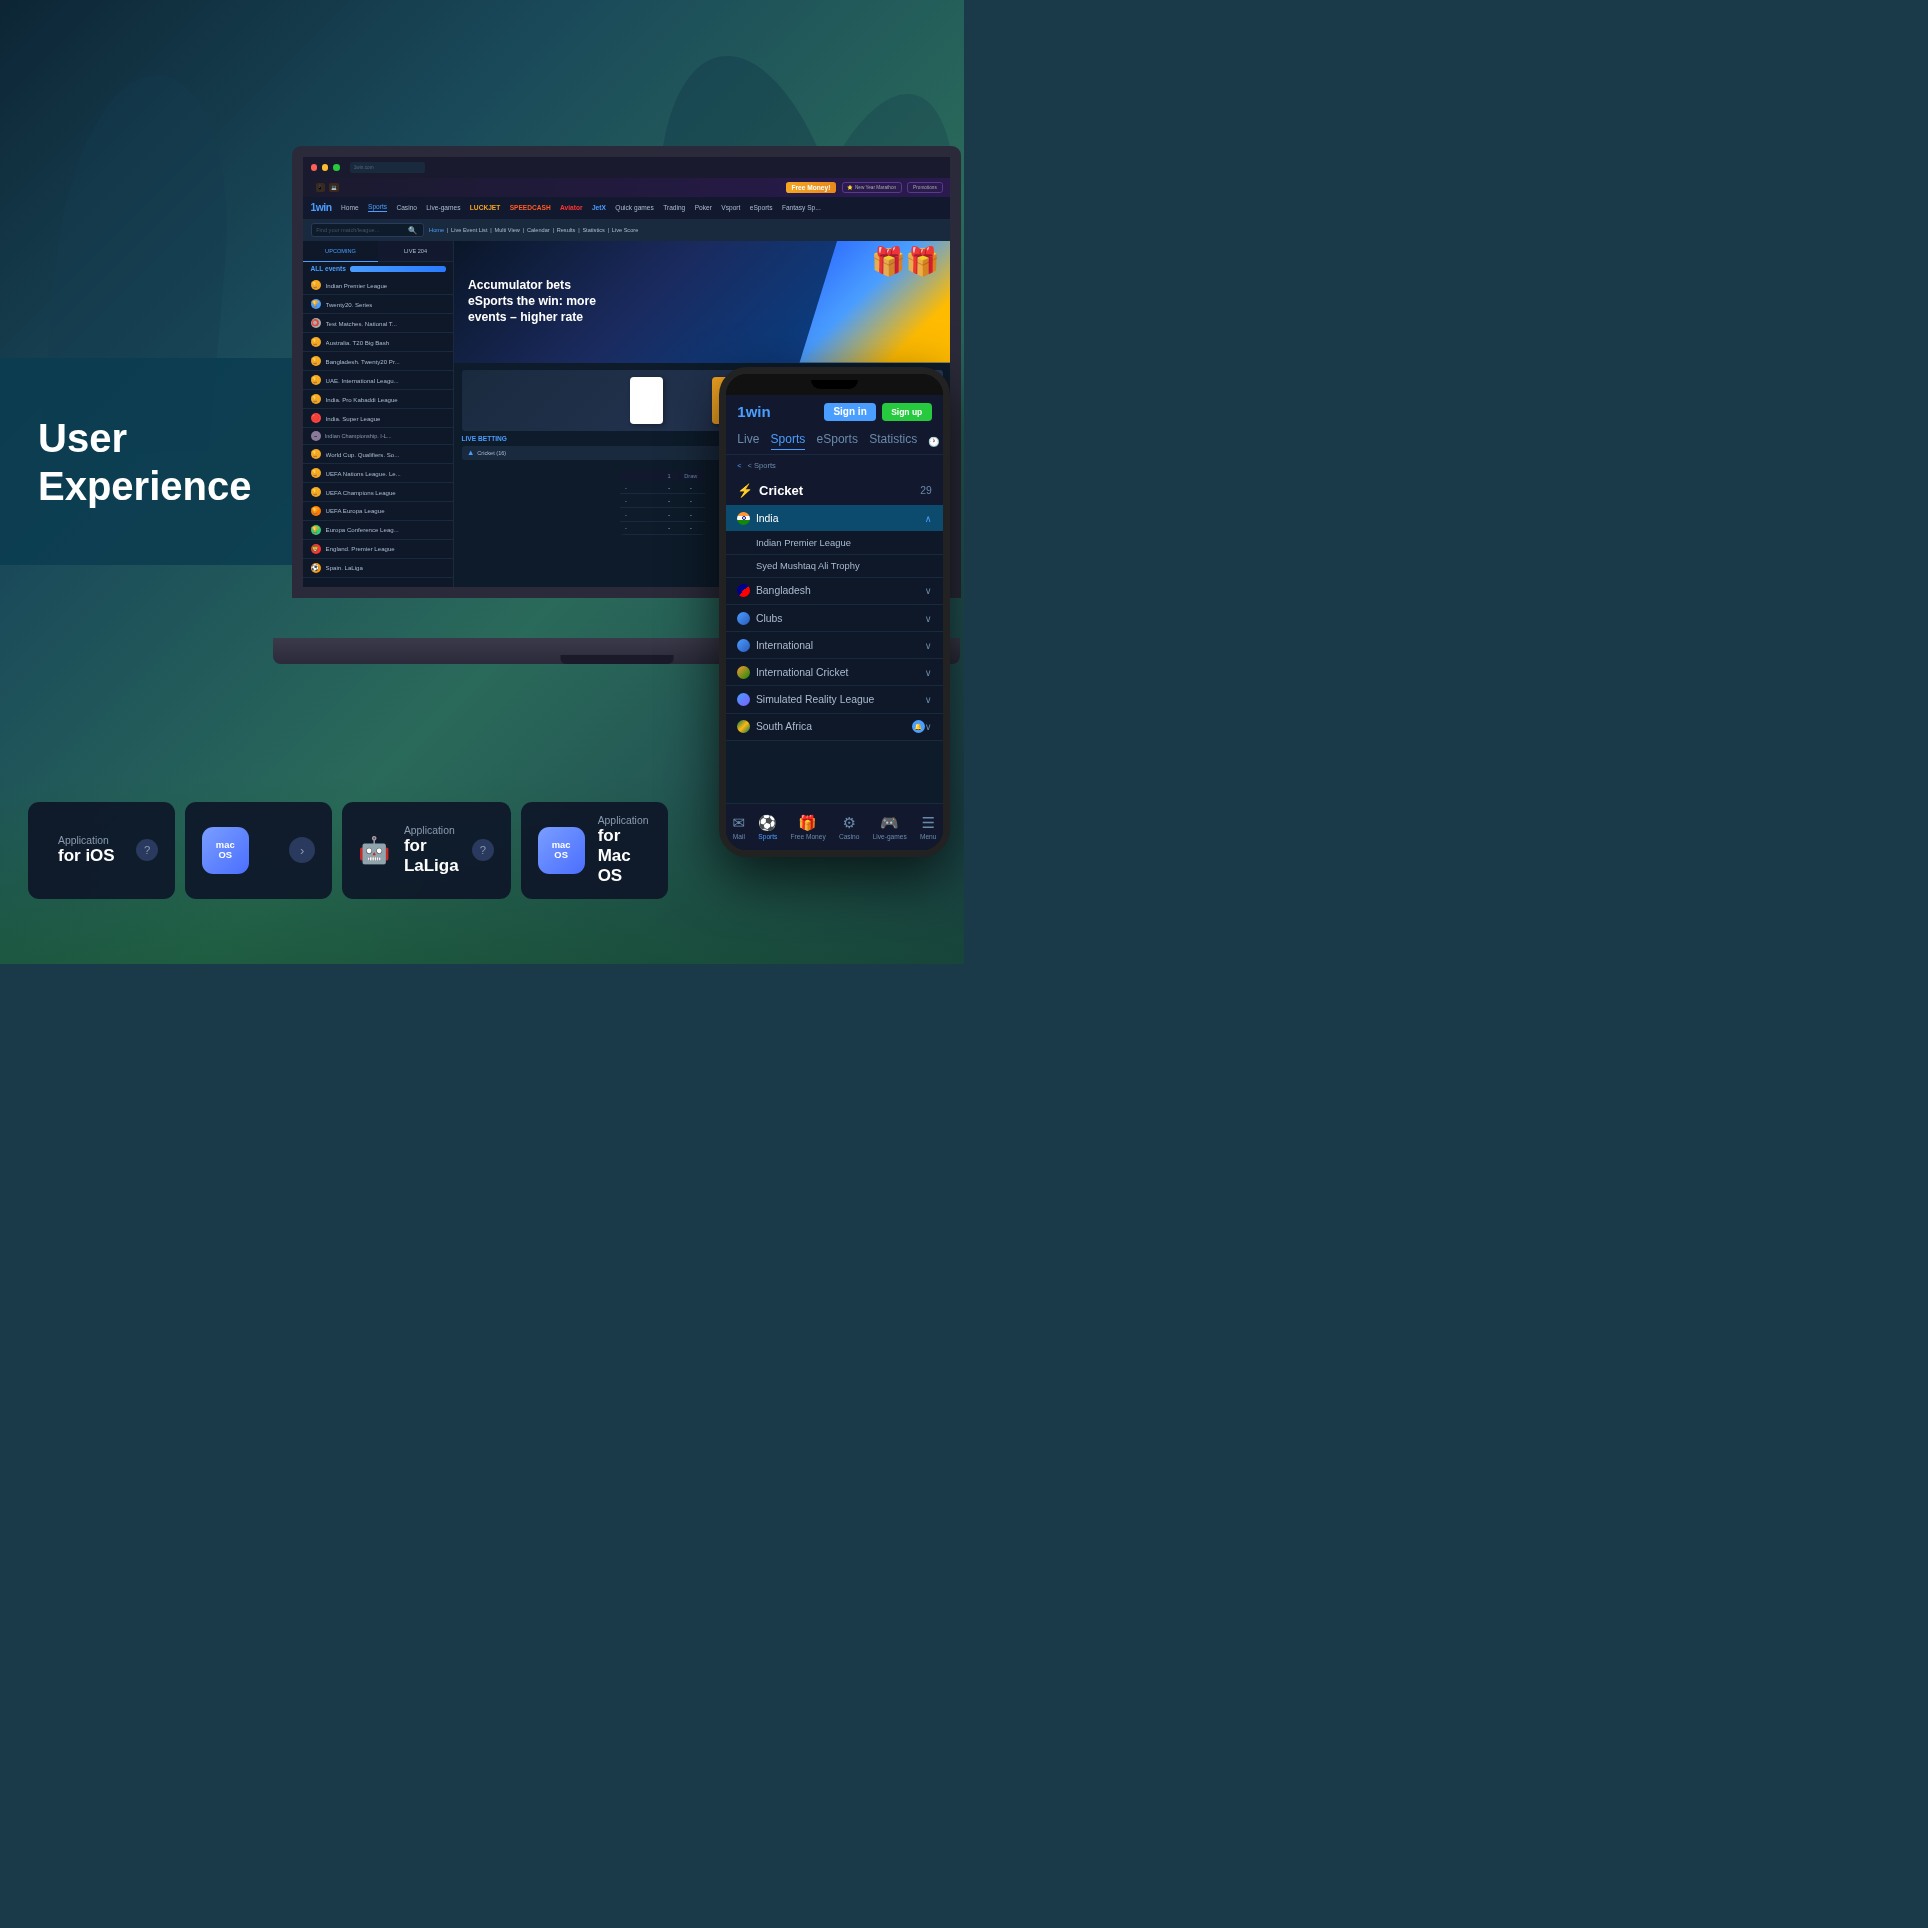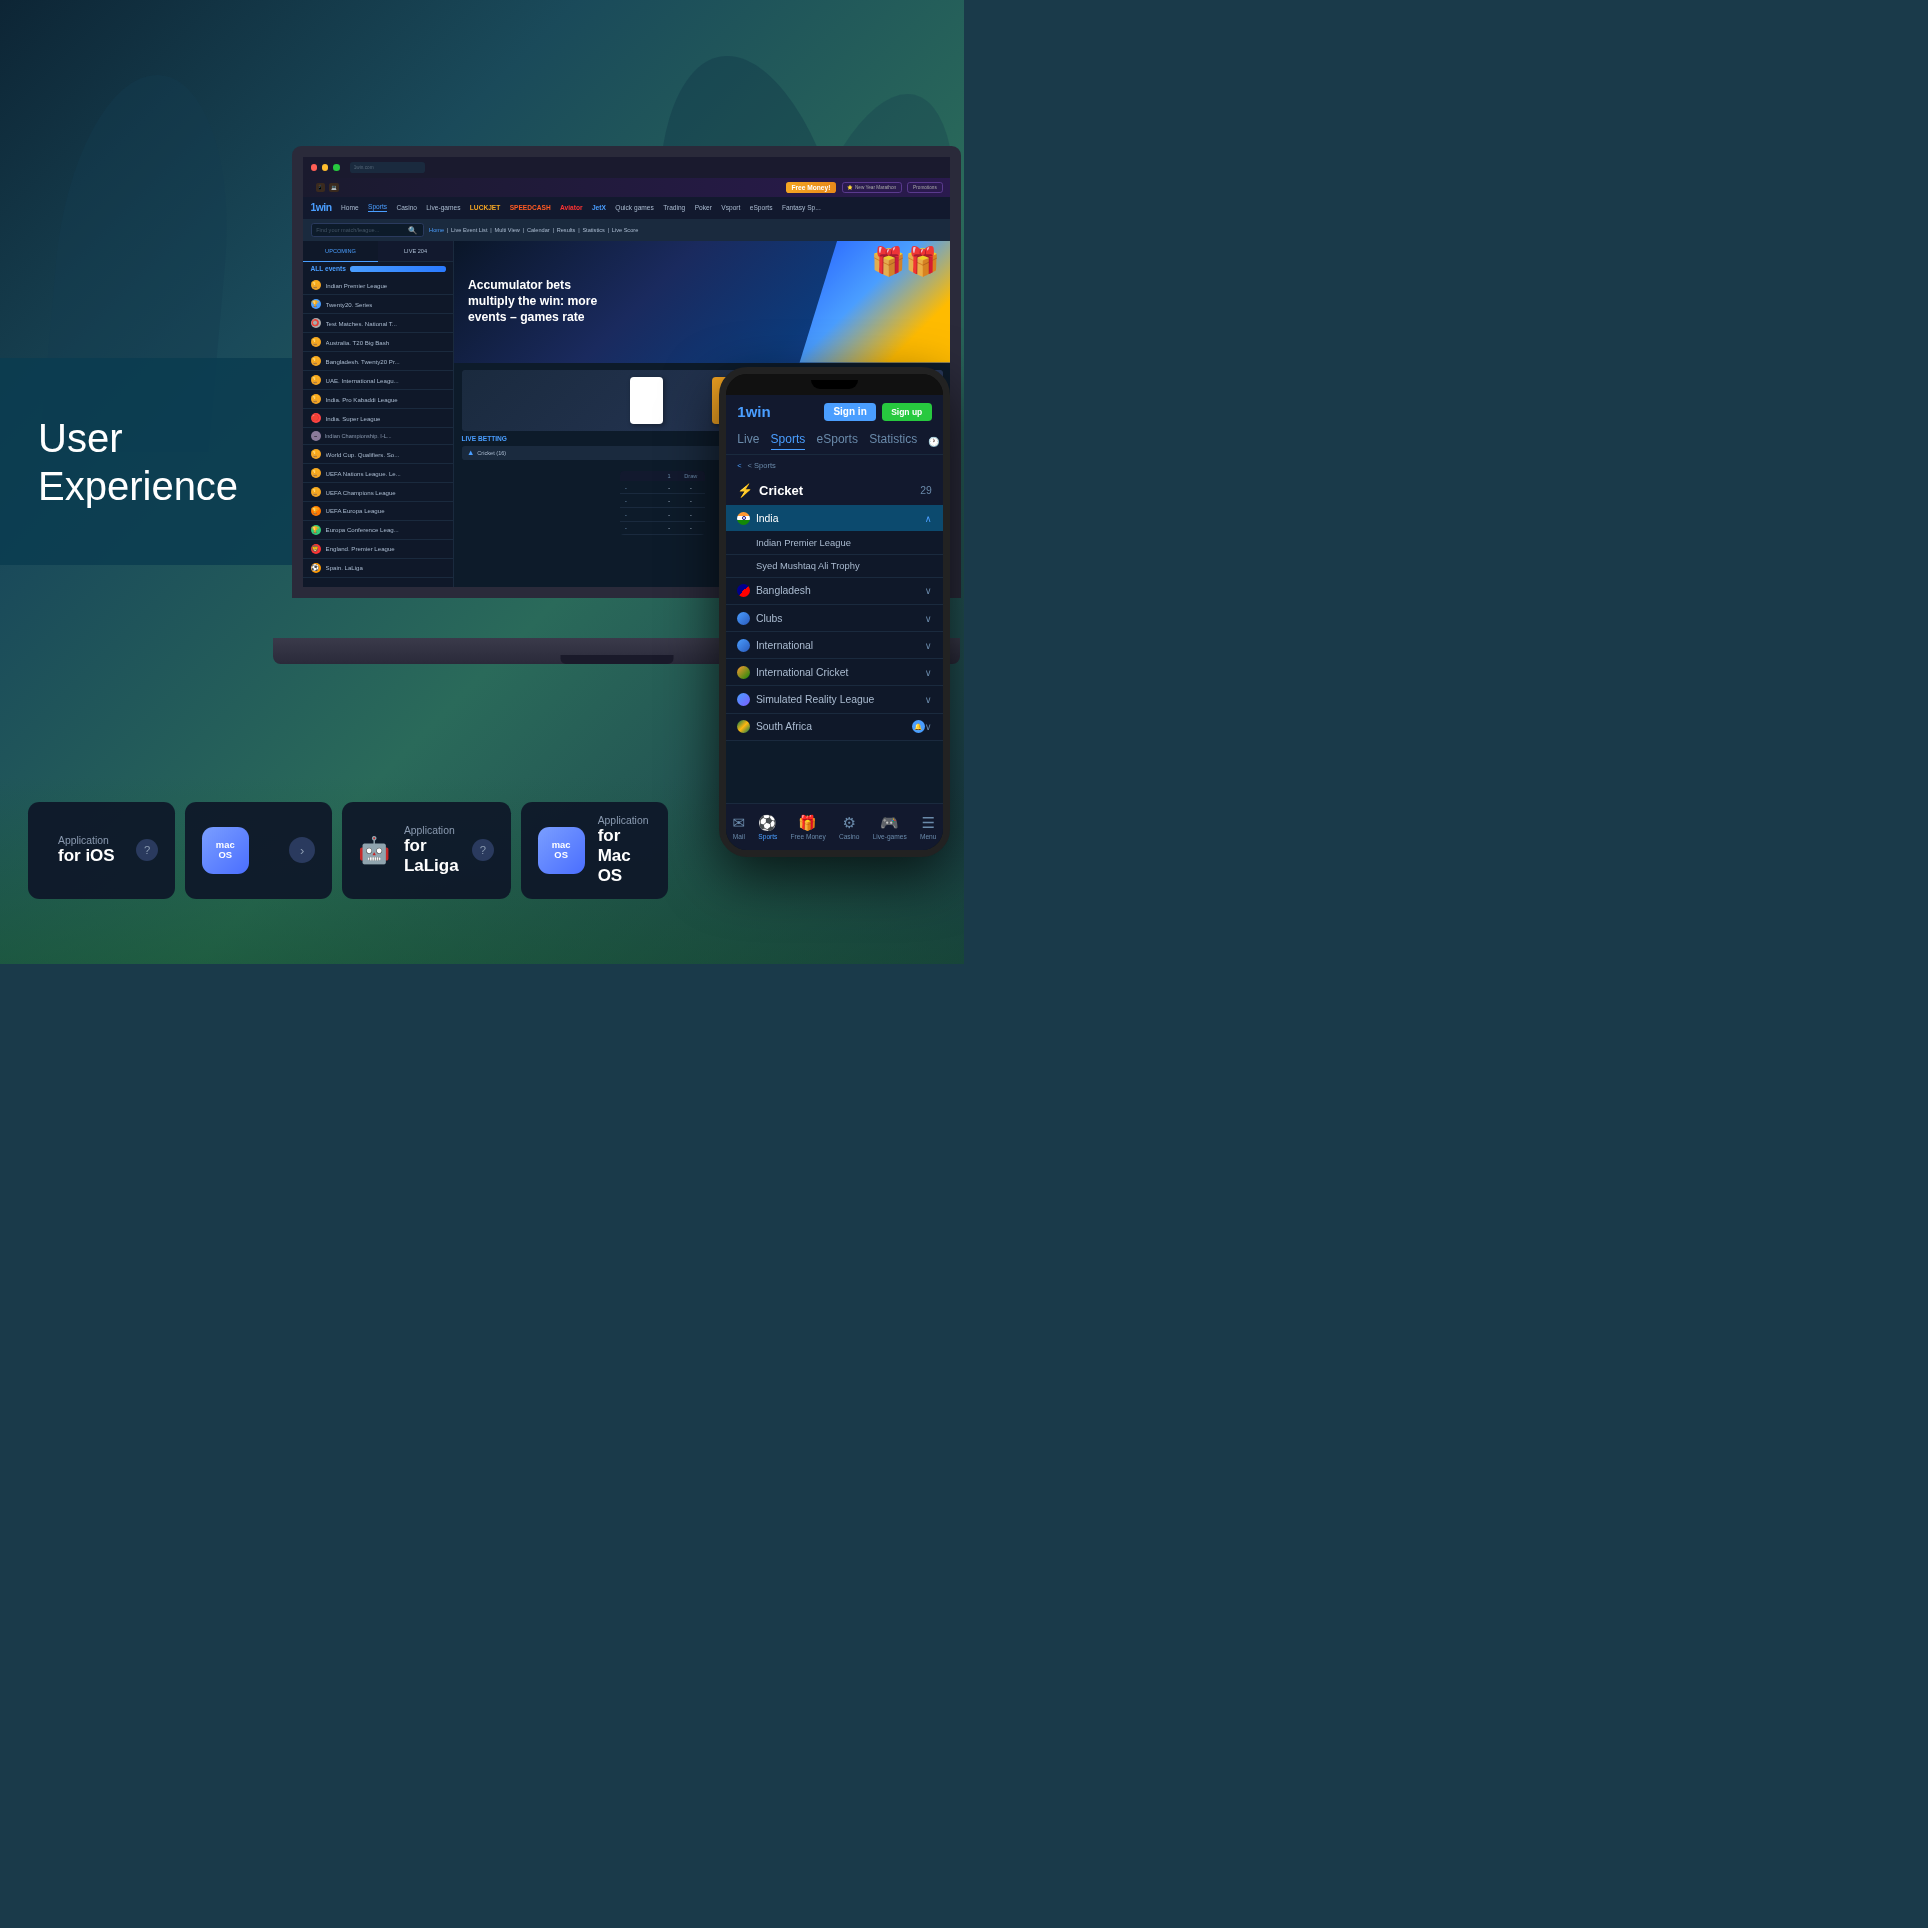--- a/index.html
+++ b/index.html
@@ -38,21 +38,21 @@
       z-index: 5;
       display: flex;
       align-items: center;
       justify-content: flex-start;
       padding: 28px 38px;
     }
 
     .user-experience-text {
       color: white;
       font-size: 40px;
-      font-weight: 400;
+      font-weight: 700;
       line-height: 1.2;
     }
 
     
     .laptop-wrapper {
       position: absolute;
       top: 146px;
       left: 273px;
       width: 687px;
       height: 518px;
@@ -1046,21 +1046,21 @@
           <div class="sidebar-item">
             <div class="sidebar-icon" style="background:#ff9900;">⚽</div>
             <span class="sidebar-item-text">Spain. LaLiga</span>
           </div>
         </div>
 
         <div class="main-content">
 
           <div class="hero-banner">
             <div class="hero-text">
-              <div class="hero-title">Accumulator bets multiply the win: more events – games rate</div>
+              <div class="hero-title">Accumulator bets eSports the win: more events – higher rate</div>
             </div>
             <div class="hero-gfx"></div>
             <div class="gift-boxes">🎁🎁</div>
           </div>
 
           <div class="content-below-hero">
             <div class="match-panel">
 
               <div class="football-teams-img">
                 <div style="position:absolute;left:0;right:0;top:0;bottom:0;background:linear-gradient(135deg,#1a2a3e,#2a3a5e);"></div>

